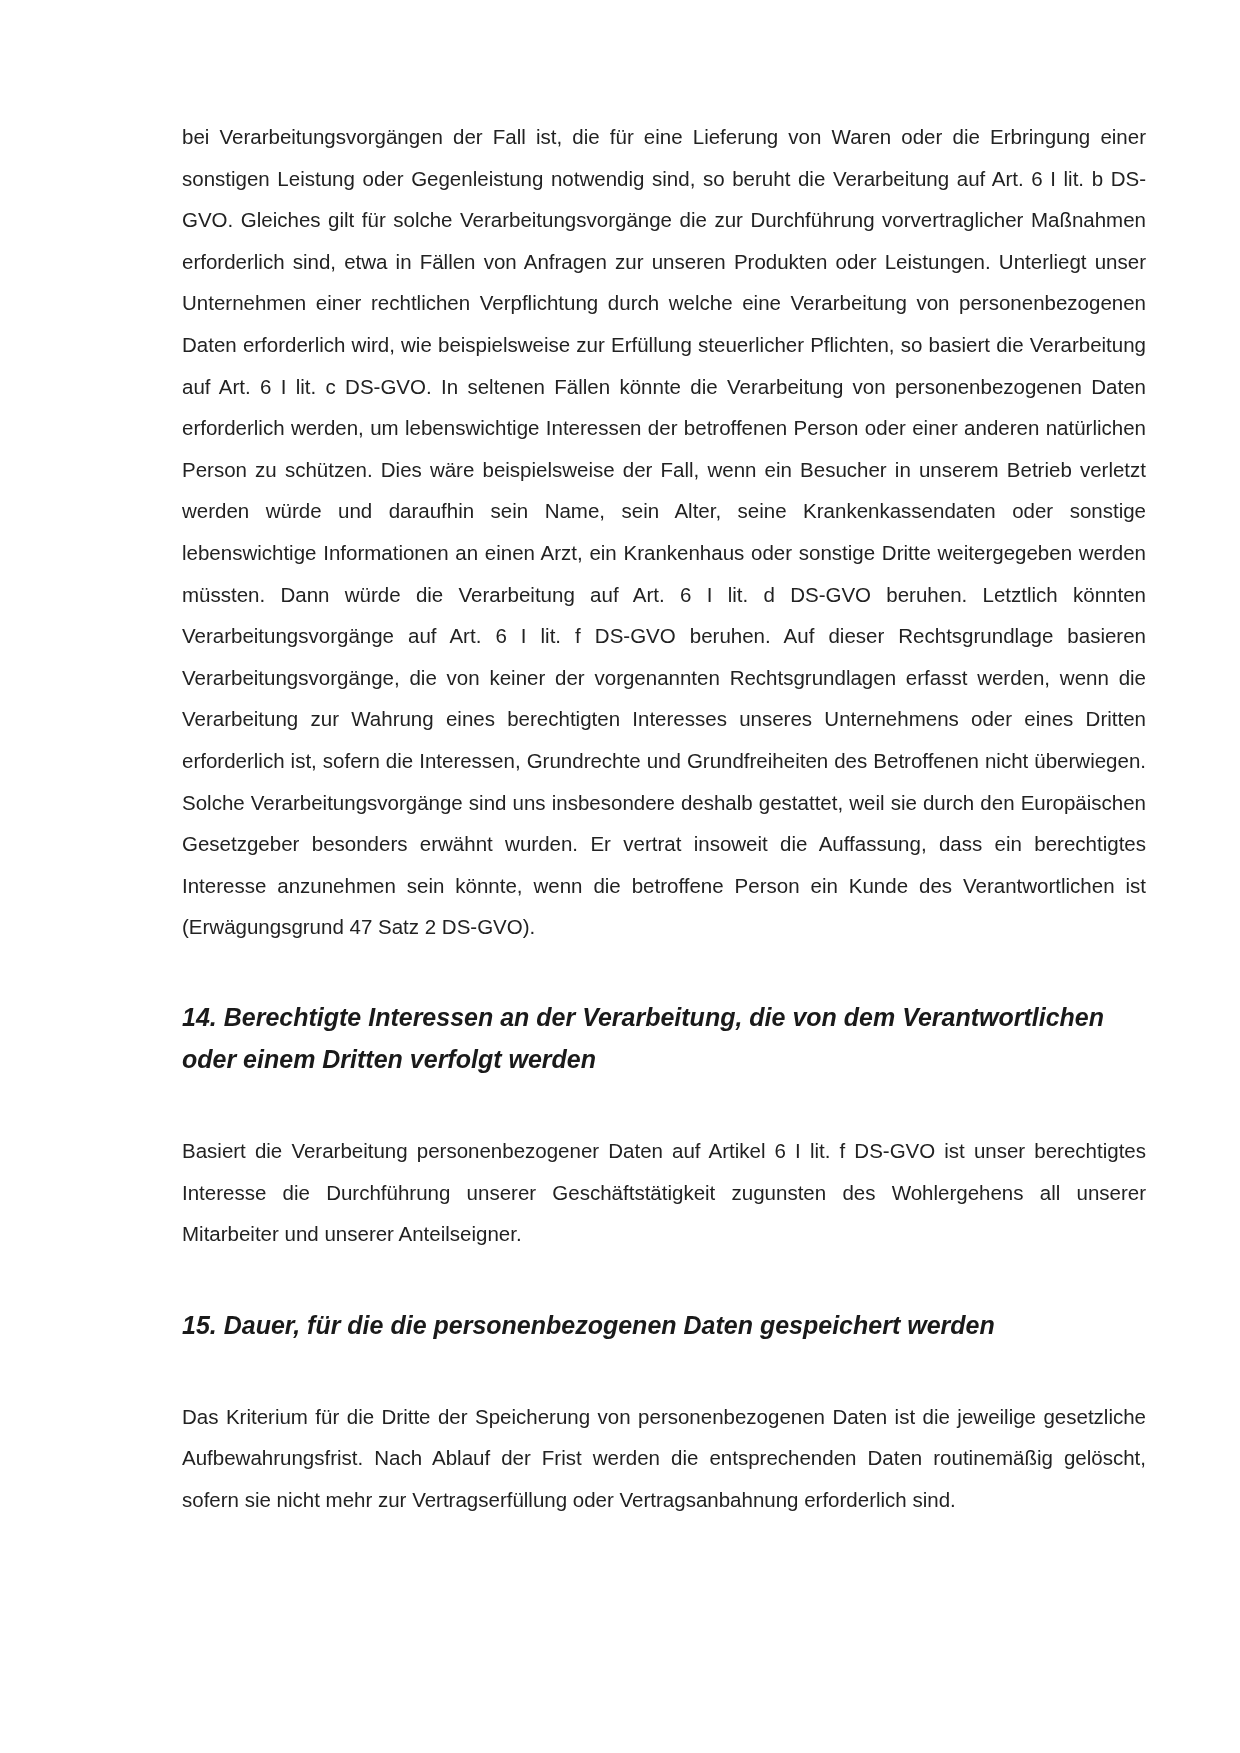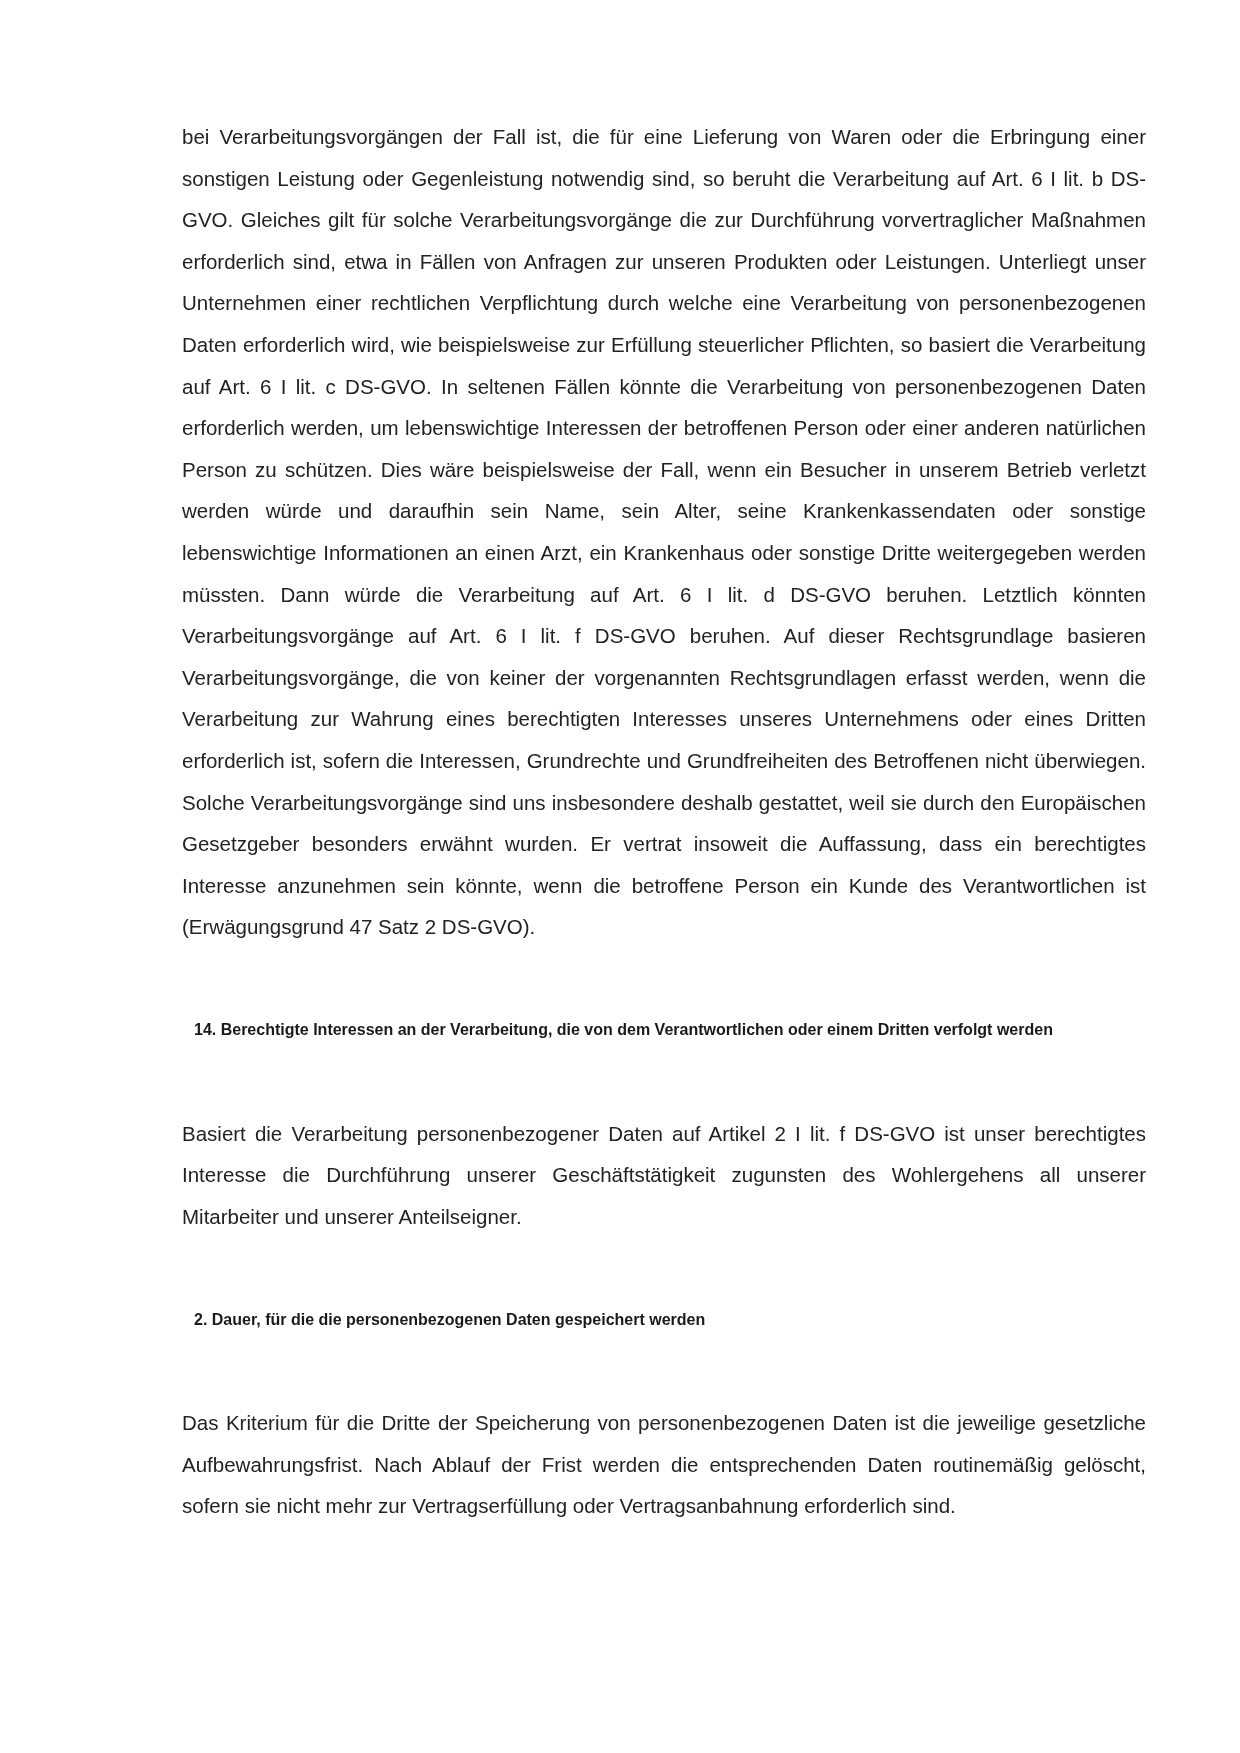--- a/index.html
+++ b/index.html
@@ -9,43 +9,44 @@
       left: 178px;
       top: 112px;
       width: 972px;
       color: #222222;
       font-family: "Liberation Sans", sans-serif;
       font-size: 20.5px;
       line-height: 41.6px;
     }
     .para { margin: 4px; text-align: justify; text-align-last: left; }
     .heading {
-      margin: 16px;
+      margin: 4px;
       font-weight: bold;
-      font-size: 16px;
+      font-size: 25px;
       line-height: 41.6px;
       color: #1a1a1a;
+      font-style: italic;
     }
     .gap-after-para { height: 41.6px; }
     .gap-after-heading { height: 41.6px; }
   </style>
 </head>
 <body>
 
 <div class="page">
   <p class="para">bei Verarbeitungsvorgängen der Fall ist, die für eine Lieferung von Waren oder die Erbringung einer sonstigen Leistung oder Gegenleistung notwendig sind, so beruht die Verarbeitung auf Art. 6 I lit. b DS-GVO. Gleiches gilt für solche Verarbeitungsvorgänge die zur Durchführung vorvertraglicher Maßnahmen erforderlich sind, etwa in Fällen von Anfragen zur unseren Produkten oder Leistungen. Unterliegt unser Unternehmen einer rechtlichen Verpflichtung durch welche eine Verarbeitung von personenbezogenen Daten erforderlich wird, wie beispielsweise zur Erfüllung steuerlicher Pflichten, so basiert die Verarbeitung auf Art. 6 I lit. c DS-GVO. In seltenen Fällen könnte die Verarbeitung von personenbezogenen Daten erforderlich werden, um lebenswichtige Interessen der betroffenen Person oder einer anderen natürlichen Person zu schützen. Dies wäre beispielsweise der Fall, wenn ein Besucher in unserem Betrieb verletzt werden würde und daraufhin sein Name, sein Alter, seine Krankenkassendaten oder sonstige lebenswichtige Informationen an einen Arzt, ein Krankenhaus oder sonstige Dritte weitergegeben werden müssten. Dann würde die Verarbeitung auf Art. 6 I lit. d DS-GVO beruhen. Letztlich könnten Verarbeitungsvorgänge auf Art. 6 I lit. f DS-GVO beruhen. Auf dieser Rechtsgrundlage basieren Verarbeitungsvorgänge, die von keiner der vorgenannten Rechtsgrundlagen erfasst werden, wenn die Verarbeitung zur Wahrung eines berechtigten Interesses unseres Unternehmens oder eines Dritten erforderlich ist, sofern die Interessen, Grundrechte und Grundfreiheiten des Betroffenen nicht überwiegen. Solche Verarbeitungsvorgänge sind uns insbesondere deshalb gestattet, weil sie durch den Europäischen Gesetzgeber besonders erwähnt wurden. Er vertrat insoweit die Auffassung, dass ein berechtigtes Interesse anzunehmen sein könnte, wenn die betroffene Person ein Kunde des Verantwortlichen ist (Erwägungsgrund 47 Satz 2 DS-GVO).</p>
 
   <div class="gap-after-para"></div>
 
   <h2 class="heading">14. Berechtigte Interessen an der Verarbeitung, die von dem Verantwortlichen oder einem Dritten verfolgt werden</h2>
 
   <div class="gap-after-heading"></div>
 
-  <p class="para">Basiert die Verarbeitung personenbezogener Daten auf Artikel 2 I lit. f DS-GVO ist unser berechtigtes Interesse die Durchführung unserer Geschäftstätigkeit zugunsten des Wohlergehens all unserer Mitarbeiter und unserer Anteilseigner.</p>
+  <p class="para">Basiert die Verarbeitung personenbezogener Daten auf Artikel 6 I lit. f DS-GVO ist unser berechtigtes Interesse die Durchführung unserer Geschäftstätigkeit zugunsten des Wohlergehens all unserer Mitarbeiter und unserer Anteilseigner.</p>
 
   <div class="gap-after-para"></div>
 
-  <h2 class="heading">2. Dauer, für die die personenbezogenen Daten gespeichert werden</h2>
+  <h2 class="heading">15. Dauer, für die die personenbezogenen Daten gespeichert werden</h2>
 
   <div class="gap-after-heading"></div>
 
   <p class="para">Das Kriterium für die Dritte der Speicherung von personenbezogenen Daten ist die jeweilige gesetzliche Aufbewahrungsfrist. Nach Ablauf der Frist werden die entsprechenden Daten routinemäßig gelöscht, sofern sie nicht mehr zur Vertragserfüllung oder Vertragsanbahnung erforderlich sind.</p>
 </div>
 
 </body></html>

